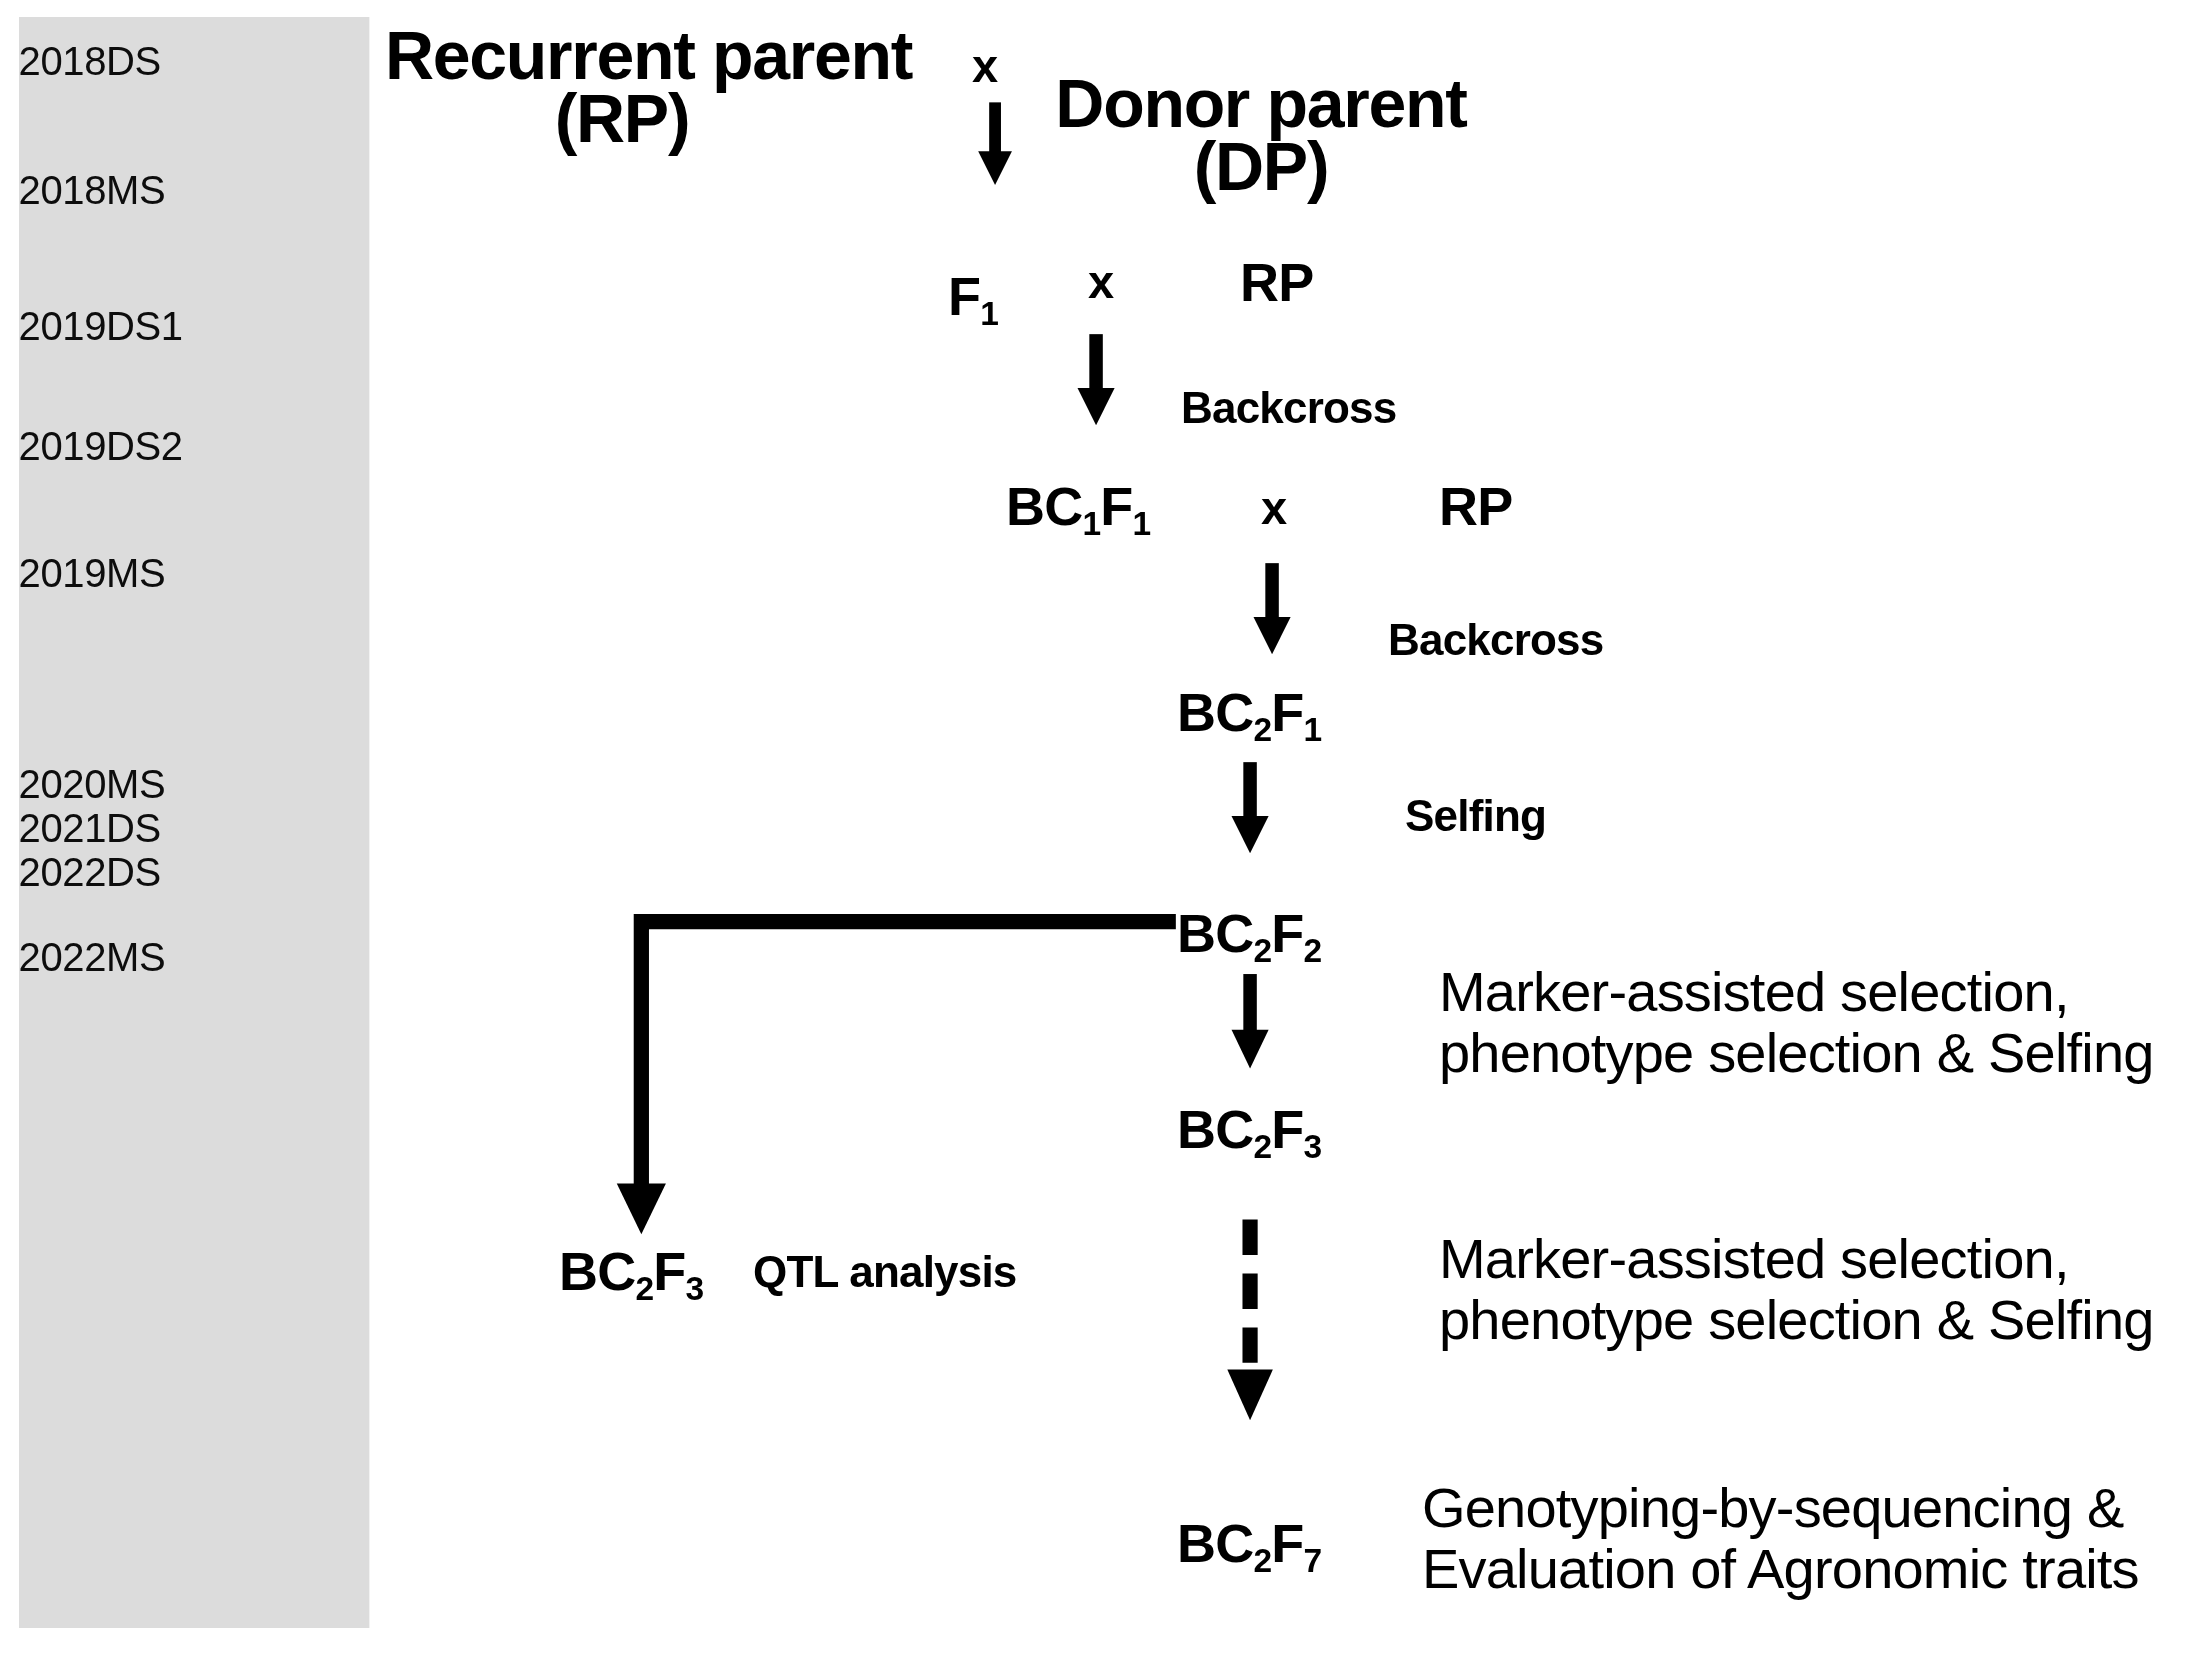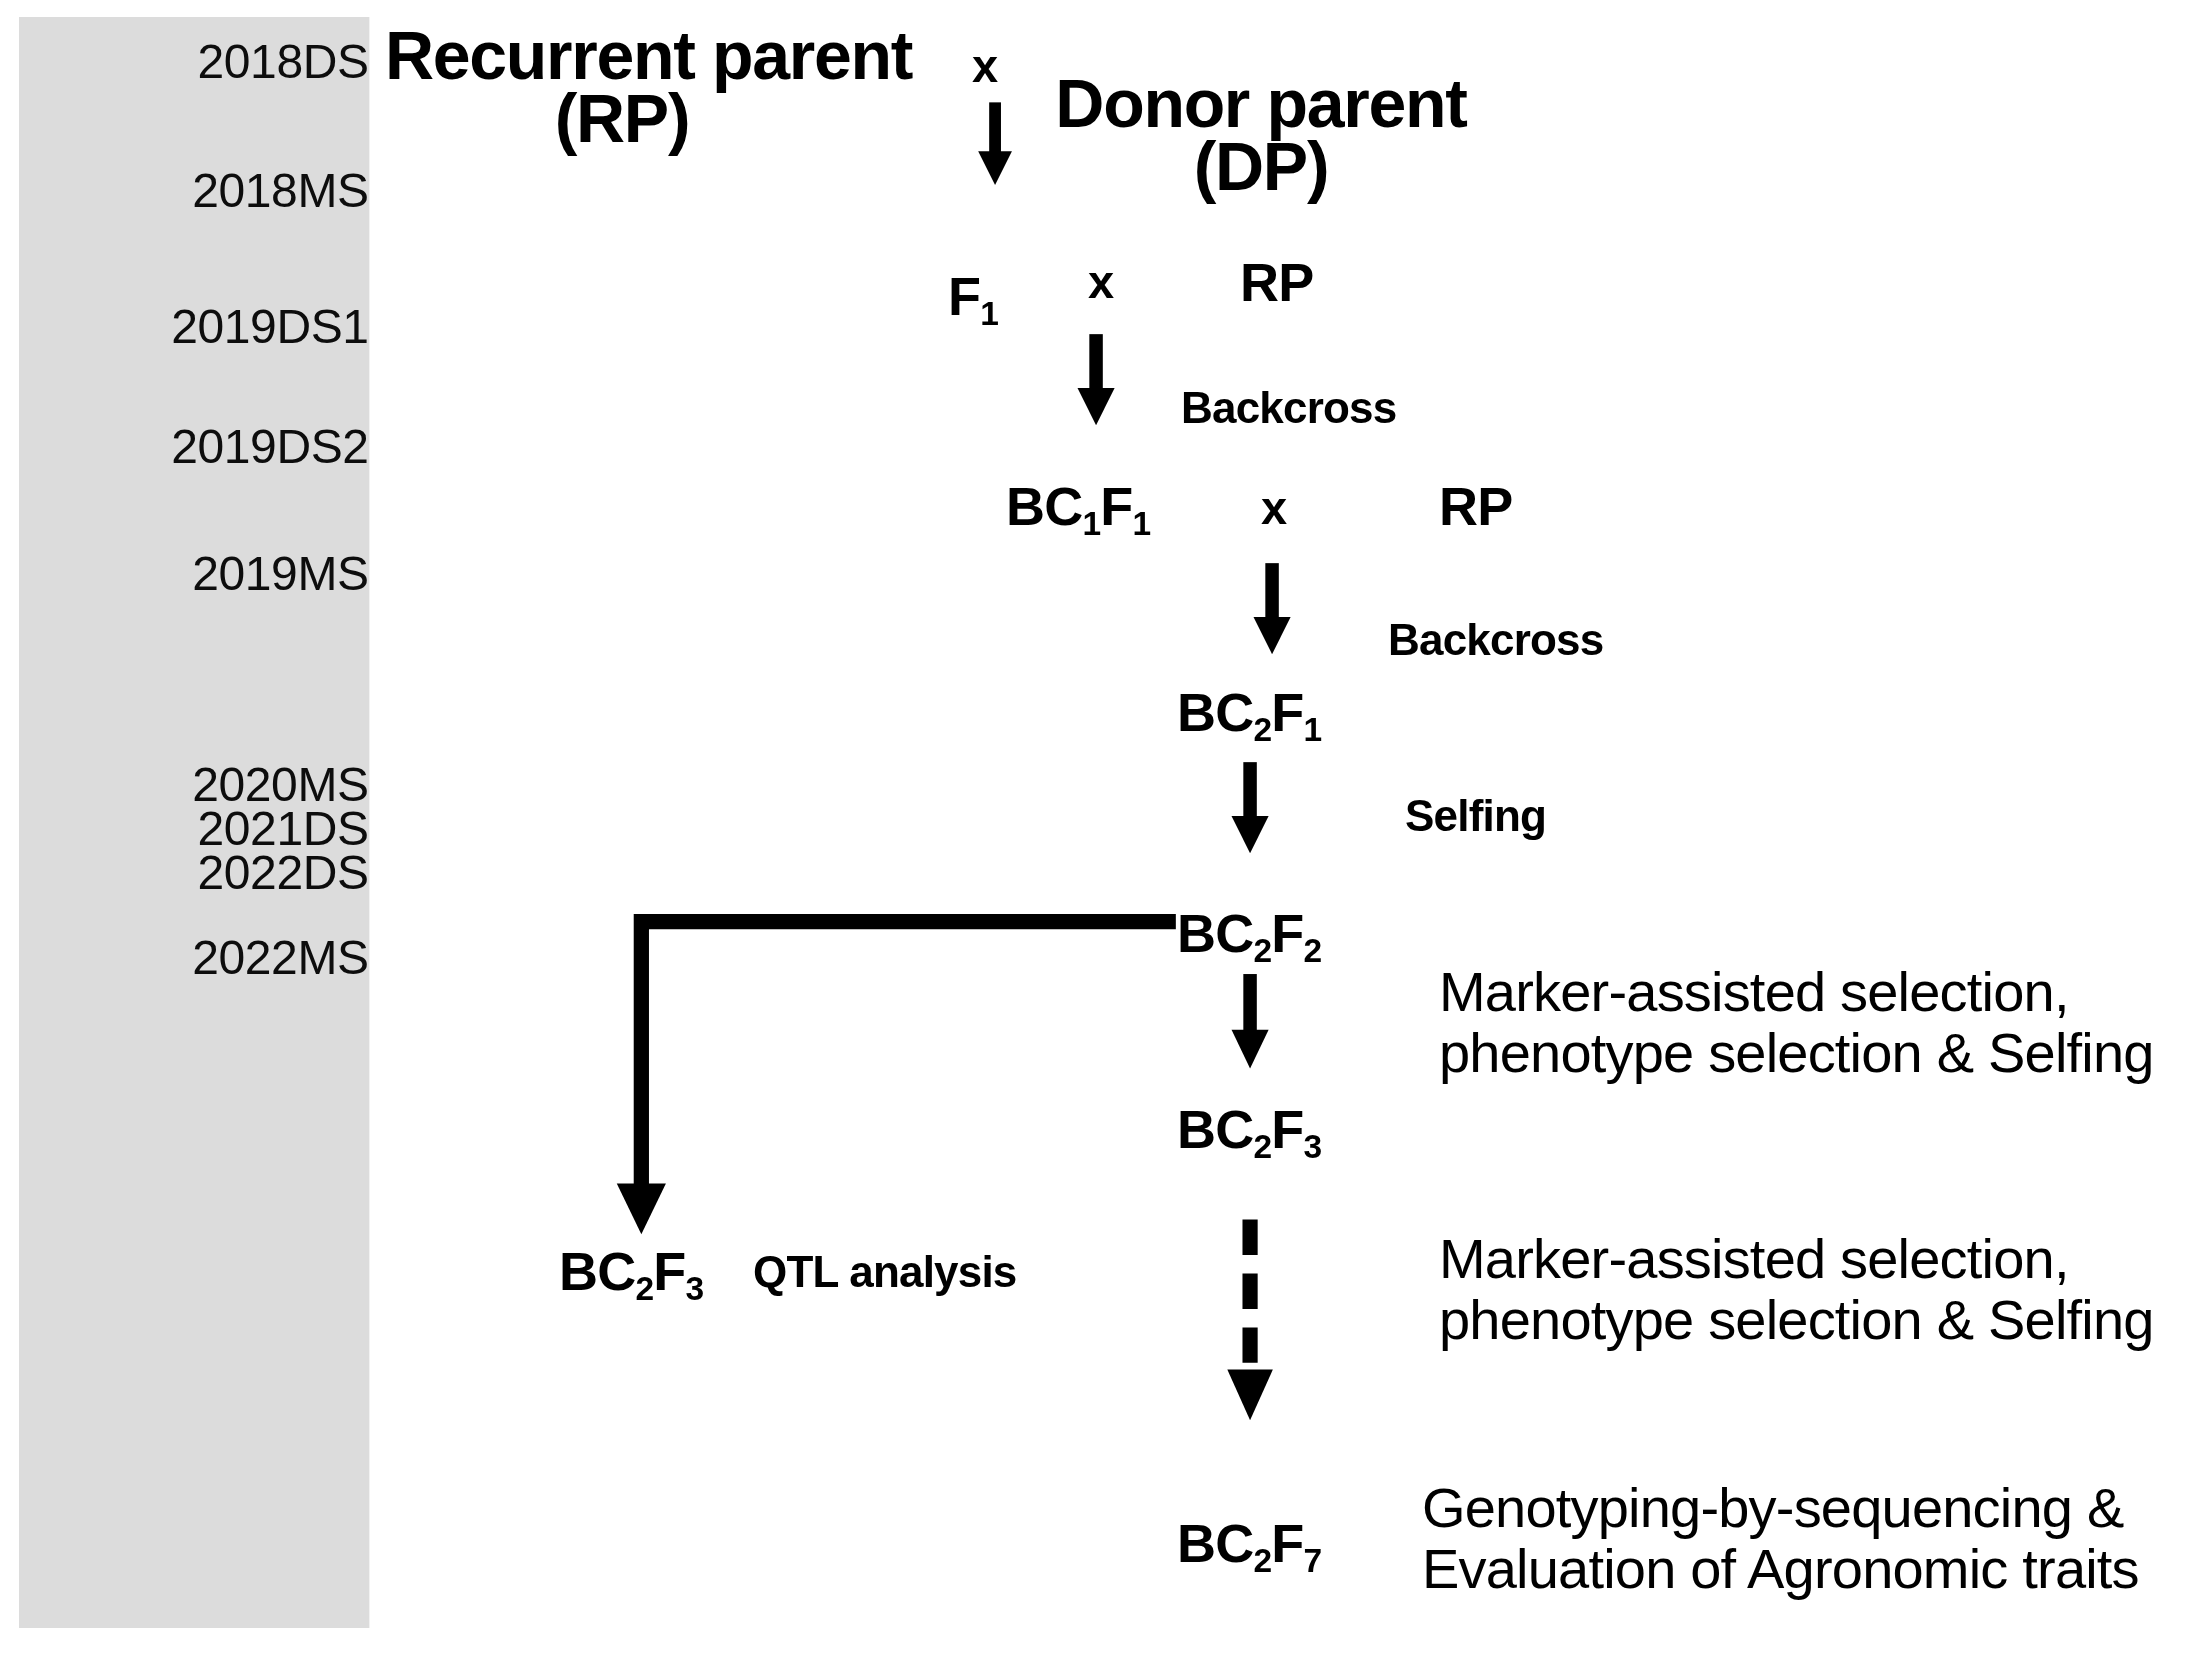--- a/index.html
+++ b/index.html
@@ -5,22 +5,22 @@
   html,body{margin:0;padding:0;background:#ffffff;}
   body{width:2205px;height:1653px;position:relative;overflow:hidden;
        font-family:"Liberation Sans","DejaVu Sans",sans-serif;color:#000;}
 
   
   #timeline-sidebar{
     position:absolute;left:18.6px;top:17px;width:350px;height:1611px;
     background:#dcdcdc;border-right:0.8px solid #f2f2f2;
   }
   .tl-item{
-    position:absolute;left:0;width:350px;text-align:right;
-    font-size:48px;line-height:59px;font-weight:400;letter-spacing:-0.4px;
+    position:absolute;left:0;width:350px;text-align:left;
+    font-size:40px;line-height:59px;font-weight:400;letter-spacing:-0.4px;
     color:#0d0d0d;white-space:nowrap;
   }
 
   
   .node{
     position:absolute;white-space:nowrap;font-weight:700;
     font-size:54px;line-height:56px;letter-spacing:-0.8px;color:#000;
   }
   .node sub{font-size:0.62em;vertical-align:-0.30em;font-weight:700;letter-spacing:-0.8px;}
   .xmark{

